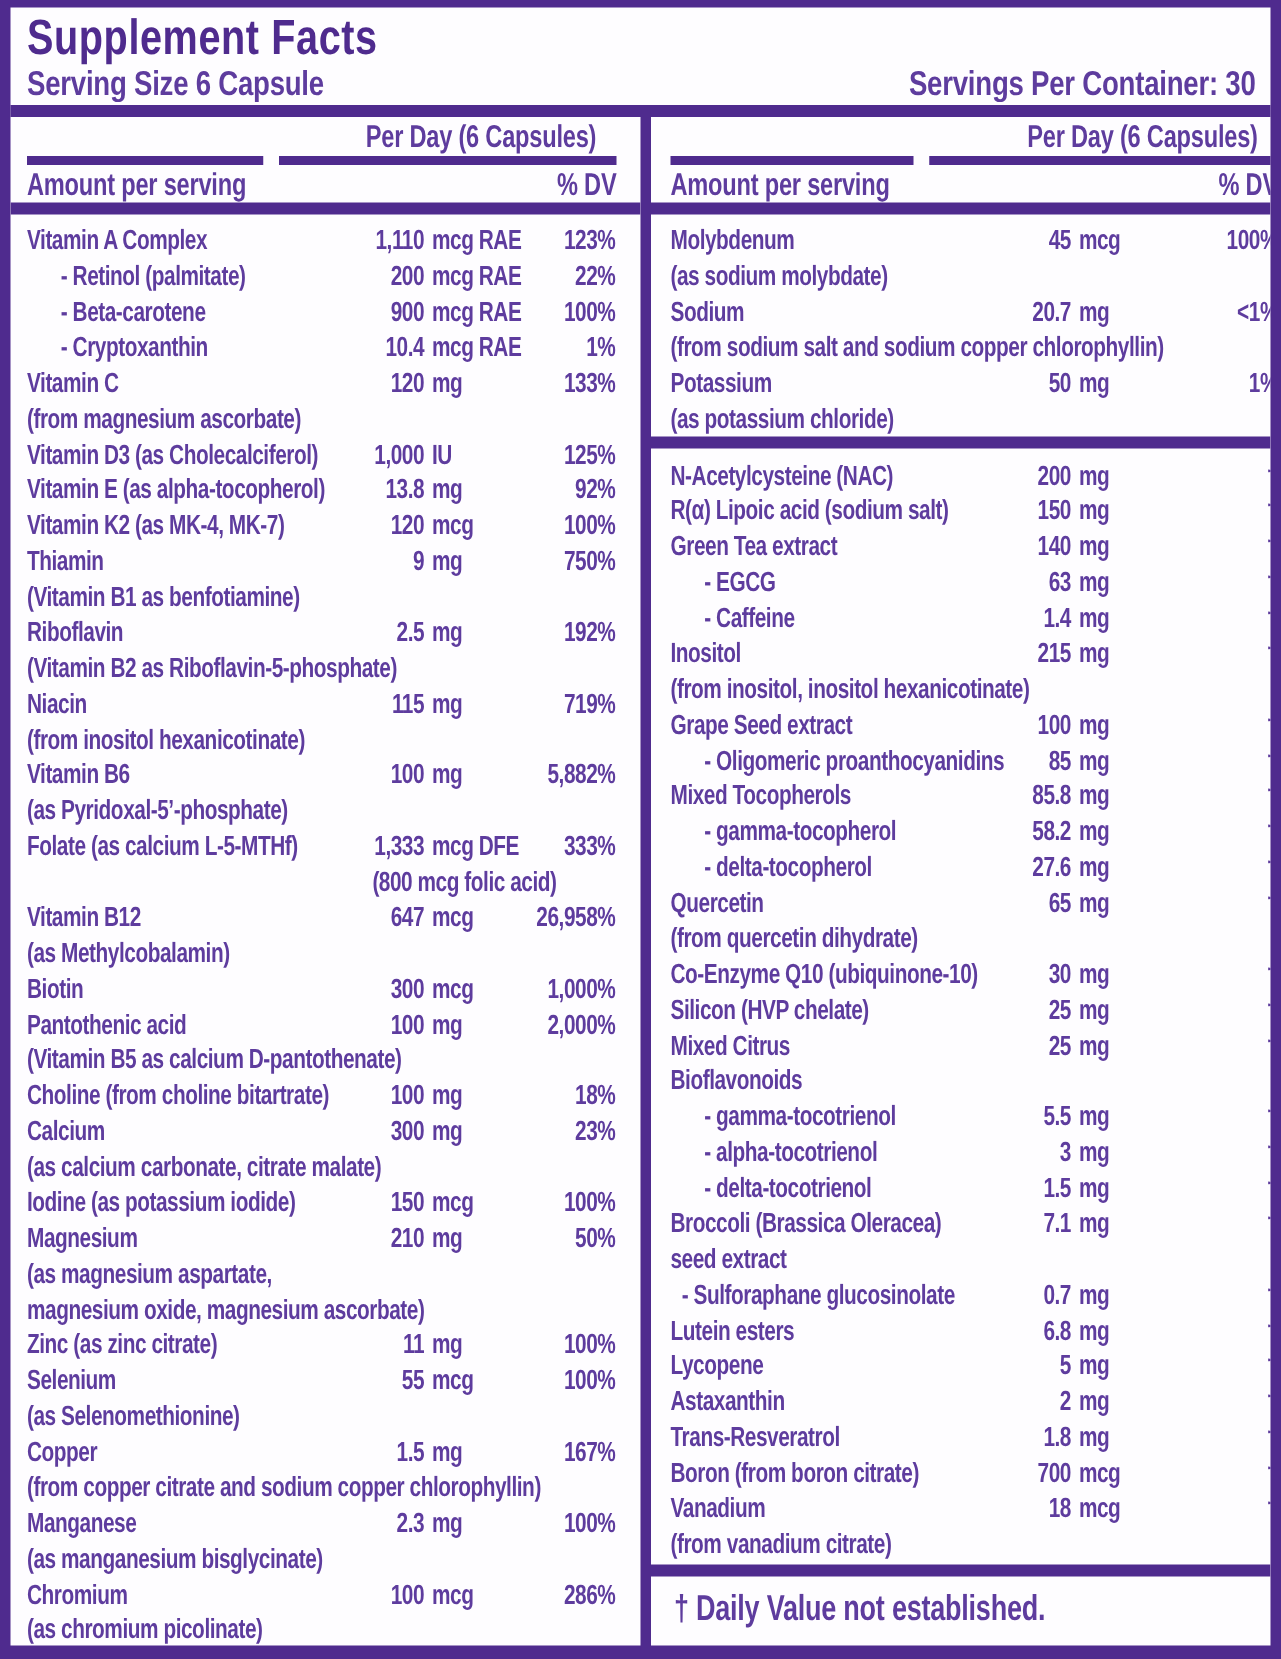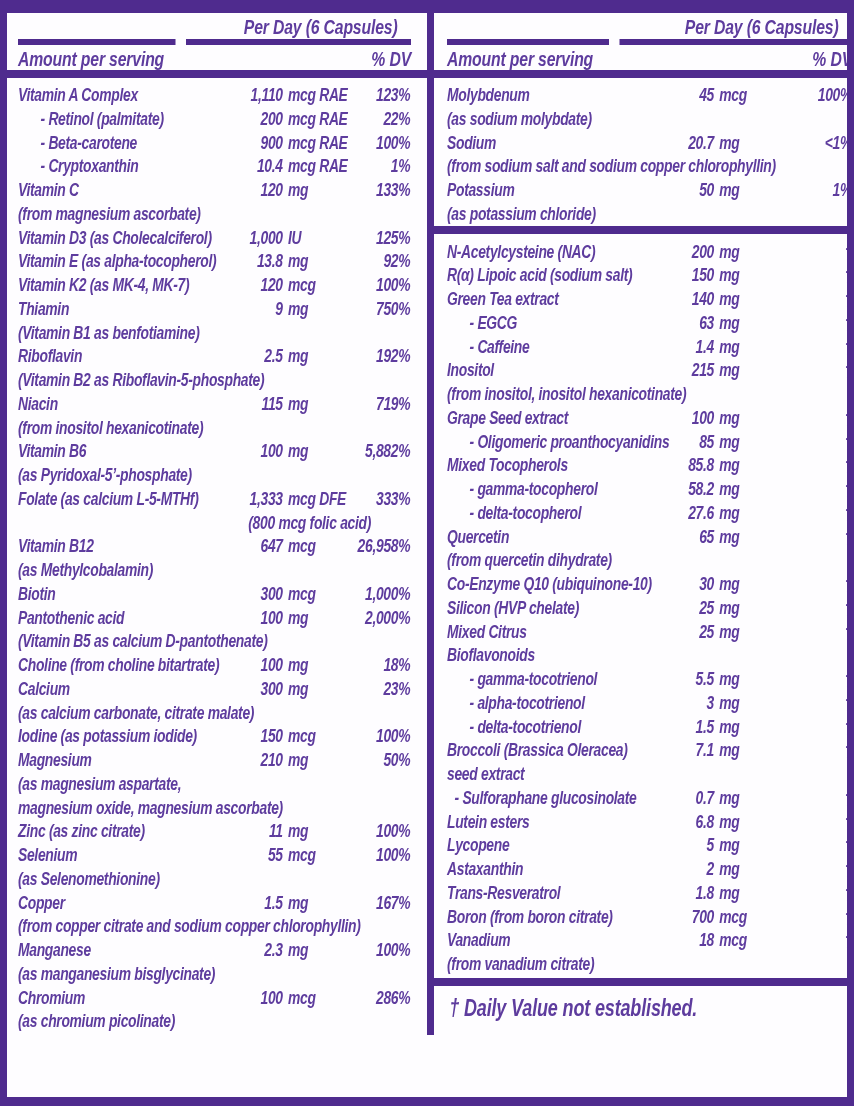--- a/index.html
+++ b/index.html
@@ -25,21 +25,21 @@
     color:#4f2b8e;letter-spacing:0.5px;white-space:nowrap;
   }
   .servingrow{
     display:flex;justify-content:space-between;
     font-size:23px;line-height:24px;font-weight:700;letter-spacing:-0.2px;
     margin-top:1px;white-space:nowrap;
   }
   .topbar{height:8px;background:#4f2b8e;}
   
   .tbody{position:relative;display:flex;align-items:stretch;height:1022px;}
-  .col{box-sizing:border-box;overflow:hidden;font-style:italic;}
+  .col{box-sizing:border-box;overflow:hidden;}
   .col.left{width:420px;}
   .col.right{flex:1;}
   .vdiv{width:7px;background:#4f2b8e;}
   .wrap{transform:scaleX(0.75);transform-origin:0 0;}
   .left .wrap{width:524px;margin-left:11px;}
   .right .wrap{width:540px;margin-left:13px;}
   
   .perday{
     height:20px;padding:4px 18px 0 0;text-align:right;
     font-size:21px;line-height:20px;font-weight:700;letter-spacing:-0.2px;
@@ -79,20 +79,29 @@
     padding:9px 0 0 3px;
     font-size:24px;line-height:26px;font-weight:700;letter-spacing:-0.2px;
     white-space:nowrap;
   }
 </style>
 </head>
 <body>
 
 <div class="label">
 
+  <div class="header">
+    <div class="hscale">
+      <div class="title">Supplement Facts</div>
+      <div class="servingrow">
+        <span>Serving Size 6 Capsule</span>
+        <span>Servings Per Container: 30</span>
+      </div>
+    </div>
+  </div>
 
   <div class="topbar"></div>
 
   <div class="tbody">
 
     <div class="col left">
       <div class="wrap">
         <div class="perday">Per Day (6 Capsules)</div>
         <div class="segs">
           <div class="seg1"></div>

